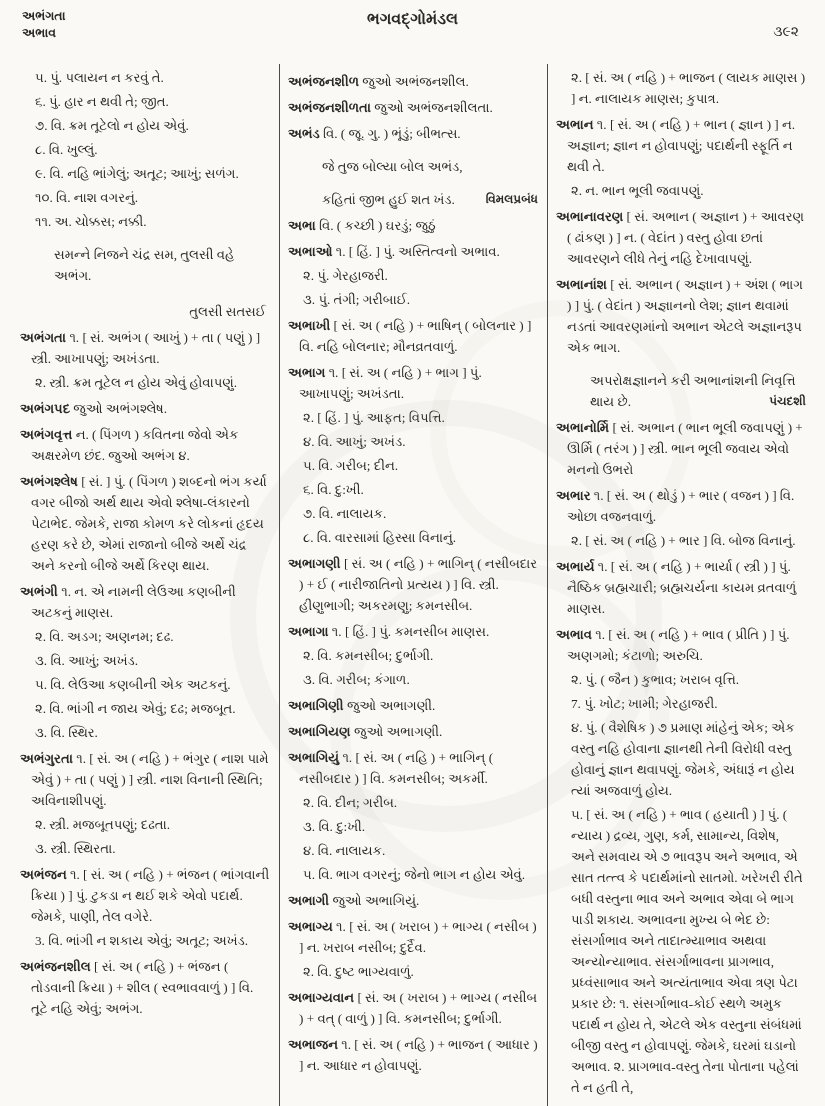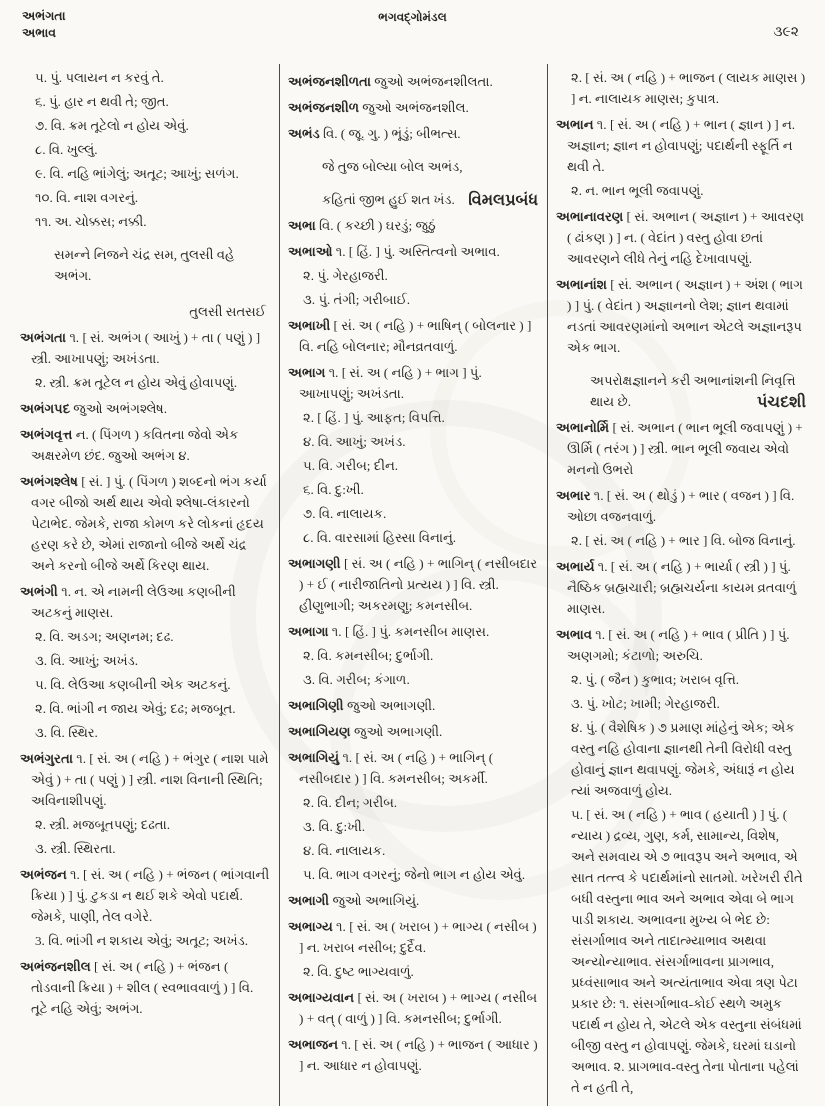--- a/index.html
+++ b/index.html
@@ -10,34 +10,34 @@
   }
   .page{position:relative;width:825px;height:1106px;}
   
   .wring{position:absolute;border-radius:50%;pointer-events:none;}
   .wr1{left:230px;top:400px;width:380px;height:380px;border:26px solid rgba(120,120,112,0.05);}
   .wr2{left:330px;top:560px;width:300px;height:300px;border:20px solid rgba(120,120,112,0.045);}
   .wr3{left:430px;top:300px;width:230px;height:230px;border:16px solid rgba(120,120,112,0.04);}
 
   .header{position:relative;height:52px;padding:8px 20px 0 22px;}
   .runhead{position:absolute;left:22px;top:8px;font-weight:bold;font-size:12.5px;line-height:17px;}
-  .title{position:absolute;left:0;right:0;top:10px;text-align:center;font-weight:bold;font-size:12px;}
+  .title{position:absolute;left:0;right:0;top:10px;text-align:center;font-weight:bold;font-size:16px;}
   .pageno{position:absolute;right:26px;top:12px;font-weight:normal;font-size:14px;margin-top:12px;}
 
   .columns{display:flex;align-items:stretch;padding:4px 10px 0 12px;}
   .col{flex:1;padding:2px 9px 8px 8px;font-size:13.2px;line-height:21px;}
   .col.rule{border-right:1.5px solid #4e4a43;}
 
   p.para{margin:0 0 3px 0;}
   p.entry{padding-left:11px;text-indent:-11px;margin-top:5px;}
   p.sense{padding-left:15px;margin-top:1px;}
   p.quote{padding-left:34px;margin-top:12px;}
   p.attrib{text-align:right;padding-right:4px;margin-top:15px;}
   .hw{font-weight:bold;}
-  .inline-attrib{float:right;font-weight:bold;font-size:16px;}
+  .inline-attrib{float:right;font-weight:bold;font-size:12px;}
 </style>
 </head>
 <body>
 
 <div class="page">
   <span class="wring wr1"></span>
   <span class="wring wr2"></span>
   <span class="wring wr3"></span>
 
   <div class="header">
@@ -72,22 +72,22 @@
         <p class="para sense">૨. વિ. ભાંગી ન જાય એવું; દઢ; મજબૂત.</p>
         <p class="para sense">૩. વિ. સ્થિર.</p>
         <p class="para entry"><b class="hw">અભંગુરતા </b>૧. [ સં. અ ( નહિ ) + ભંગુર ( નાશ પામે એવું ) + તા ( પણું ) ] સ્ત્રી. નાશ વિનાની સ્થિતિ; અવિનાશીપણું.</p>
         <p class="para sense">૨. સ્ત્રી. મજબૂતપણું; દઢતા.</p>
         <p class="para sense">૩. સ્ત્રી. સ્થિરતા.</p>
         <p class="para entry"><b class="hw">અભંજન </b>૧. [ સં. અ ( નહિ ) + ભંજન ( ભાંગવાની ક્રિયા ) ] પું. ટુકડા ન થઈ શકે એવો પદાર્થ. જેમકે, પાણી, તેલ વગેરે.</p>
         <p class="para sense">3. વિ. ભાંગી ન શકાય એવું; અતૂટ; અખંડ.</p>
         <p class="para entry"><b class="hw">અભંજનશીલ </b>[ સં. અ ( નહિ ) + ભંજન ( તોડવાની ક્રિયા ) + શીલ ( સ્વભાવવાળું ) ] વિ. તૂટે નહિ એવું; અભંગ.</p>
       </div>
       <div class="col rule">
+        <p class="para entry"><b class="hw">અભંજનશીળ </b>જુઓ અભંજનશીલ.</p>
         <p class="para entry"><b class="hw">અભંજનશીળતા </b>જુઓ અભંજનશીલતા.</p>
-        <p class="para entry"><b class="hw">અભંજનશીળ </b>જુઓ અભંજનશીલ.</p>
         <p class="para entry"><b class="hw">અભંડ </b>વિ. ( જૂ. ગુ. ) ભૂંડું; બીભત્સ.</p>
         <p class="para quote">જે તુજ બોલ્યા બોલ અભંડ,</p>
         <p class="para quote">કહિતાં જીભ હુઈ શત ખંડ.<span class="inline-attrib">વિમલપ્રબંધ</span></p>
         <p class="para entry"><b class="hw">અભા </b>વિ. ( કચ્છી ) ઘરડું; જુઠું</p>
         <p class="para entry"><b class="hw">અભાઓ </b>૧. [ હિં. ] પું. અસ્તિત્વનો અભાવ.</p>
         <p class="para sense">૨. પું. ગેરહાજરી.</p>
         <p class="para sense">૩. પું. તંગી; ગરીબાઈ.</p>
         <p class="para entry"><b class="hw">અભાખી </b>[ સં. અ ( નહિ ) + ભાષિન્ ( બોલનાર ) ] વિ. નહિ બોલનાર; મૌનવ્રતવાળું.</p>
         <p class="para entry"><b class="hw">અભાગ </b>૧. [ સં. અ ( નહિ ) + ભાગ ] પું. આખાપણું; અખંડતા.</p>
         <p class="para sense">૨. [ હિં. ] પું. આફત; વિપત્તિ.</p>
@@ -119,18 +119,18 @@
         <p class="para sense">૨. ન. ભાન ભૂલી જવાપણું.</p>
         <p class="para entry"><b class="hw">અભાનાવરણ </b>[ સં. અભાન ( અજ્ઞાન ) + આવરણ ( ઢાંકણ ) ] ન. ( વેદાંત ) વસ્તુ હોવા છતાં આવરણને લીધે તેનું નહિ દેખાવાપણું.</p>
         <p class="para entry"><b class="hw">અભાનાંશ </b>[ સં. અભાન ( અજ્ઞાન ) + અંશ ( ભાગ ) ] પું. ( વેદાંત ) અજ્ઞાનનો લેશ; જ્ઞાન થવામાં નડતાં આવરણમાંનો અભાન એટલે અજ્ઞાનરૂપ એક ભાગ.</p>
         <p class="para quote">અપરોક્ષજ્ઞાનને કરી અભાનાંશની નિવૃત્તિ થાય છે.<span class="inline-attrib">પંચદશી</span></p>
         <p class="para entry"><b class="hw">અભાનોર્મિ </b>[ સં. અભાન ( ભાન ભૂલી જવાપણું ) + ઊર્મિ ( તરંગ ) ] સ્ત્રી. ભાન ભૂલી જવાય એવો મનનો ઉભરો</p>
         <p class="para entry"><b class="hw">અભાર </b>૧. [ સં. અ ( થોડું ) + ભાર ( વજન ) ] વિ. ઓછા વજનવાળું.</p>
         <p class="para sense">૨. [ સં. અ ( નહિ ) + ભાર ] વિ. બોજ વિનાનું.</p>
         <p class="para entry"><b class="hw">અભાર્ય </b>૧. [ સં. અ ( નહિ ) + ભાર્યા ( સ્ત્રી ) ] પું. નૈષ્ઠિક બ્રહ્મચારી; બ્રહ્મચર્યના કાયમ વ્રતવાળું માણસ.</p>
         <p class="para entry"><b class="hw">અભાવ </b>૧. [ સં. અ ( નહિ ) + ભાવ ( પ્રીતિ ) ] પું. અણગમો; કંટાળો; અરુચિ.</p>
         <p class="para sense">૨. પું. ( જૈન ) કુભાવ; ખરાબ વૃત્તિ.</p>
-        <p class="para sense">૩. પું. ખોટ; ખામી; ગેરહાજરી.</p>
+        <p class="para sense">7. પું. ખોટ; ખામી; ગેરહાજરી.</p>
         <p class="para sense">૪. પું. ( વૈશેષિક ) ૭ પ્રમાણ માંહેનું એક; એક વસ્તુ નહિ હોવાના જ્ઞાનથી તેની વિરોધી વસ્તુ હોવાનું જ્ઞાન થવાપણું. જેમકે, અંધારૂં ન હોય ત્યાં અજવાળું હોય.</p>
         <p class="para sense">૫. [ સં. અ ( નહિ ) + ભાવ ( હયાતી ) ] પું. ( ન્યાય ) દ્રવ્ય, ગુણ, કર્મ, સામાન્ય, વિશેષ, અને સમવાય એ ૭ ભાવરૂપ અને અભાવ, એ સાત તત્ત્વ કે પદાર્થમાંનો સાતમો. ખરેખરી રીતે બધી વસ્તુના ભાવ અને અભાવ એવા બે ભાગ પાડી શકાય. અભાવના મુખ્ય બે ભેદ છે: સંસર્ગાભાવ અને તાદાત્મ્યાભાવ અથવા અન્યોન્યાભાવ. સંસર્ગાભાવના પ્રાગભાવ, પ્રધ્વંસાભાવ અને અત્યંતાભાવ એવા ત્રણ પેટા પ્રકાર છે: ૧. સંસર્ગાભાવ-કોઈ સ્થળે અમુક પદાર્થ ન હોય તે, એટલે એક વસ્તુના સંબંધમાં બીજી વસ્તુ ન હોવાપણું. જેમકે, ઘરમાં ઘડાનો અભાવ. ૨. પ્રાગભાવ-વસ્તુ તેના પોતાના પહેલાં તે ન હતી તે,</p>
       </div>
     </div>
 </div>
 
 </body></html>

